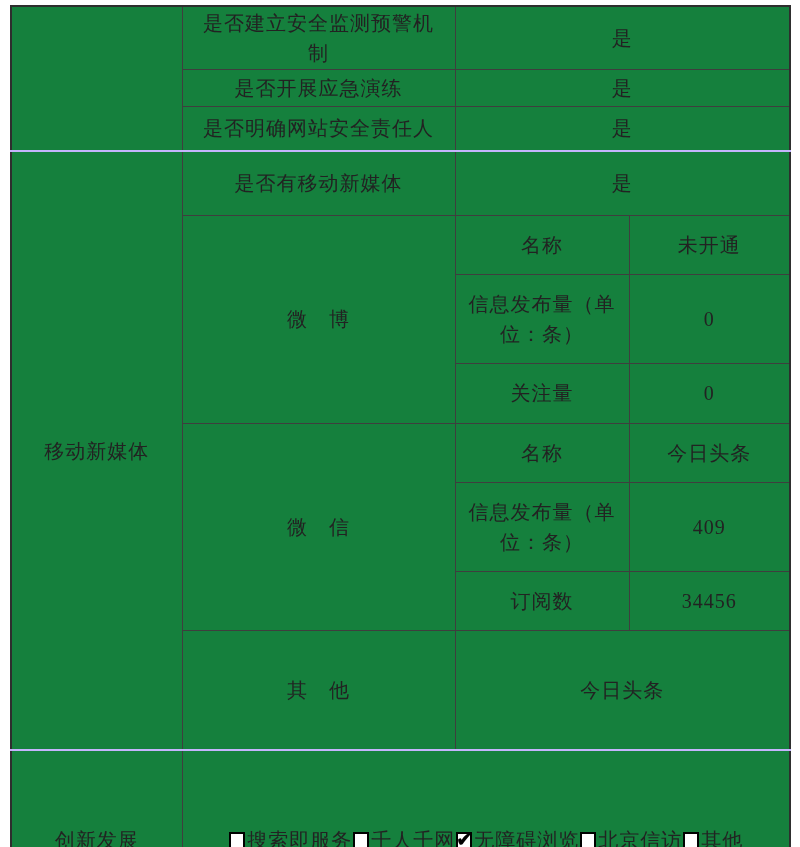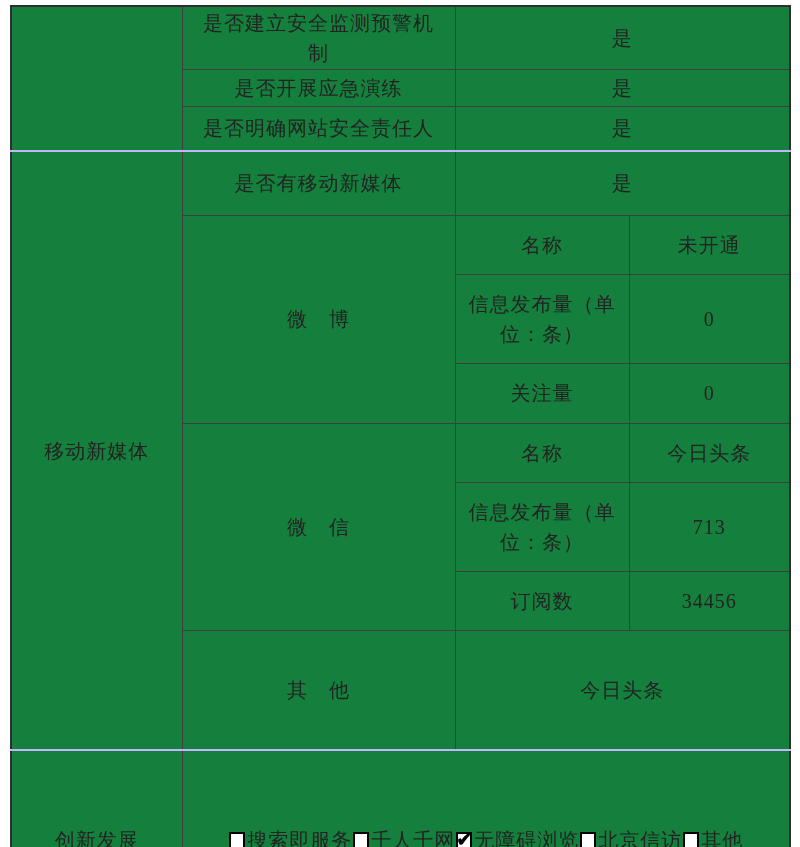--- a/index.html
+++ b/index.html
@@ -90,21 +90,21 @@
       <td>0</td>
     </tr>
 
     <tr class="h54">
       <td rowspan="3">微　信</td>
       <td class="pad-sm">名称</td>
       <td>今日头条</td>
     </tr>
     <tr class="h60">
       <td class="pad-sm">信息发布量（单位：条）</td>
-      <td>713</td>
+      <td>409</td>
     </tr>
     <tr class="h46">
       <td class="pad-sm">订阅数</td>
       <td>34456</td>
     </tr>
 
     <tr class="h120">
       <td>其　他</td>
       <td colspan="2">今日头条</td>
     </tr>

